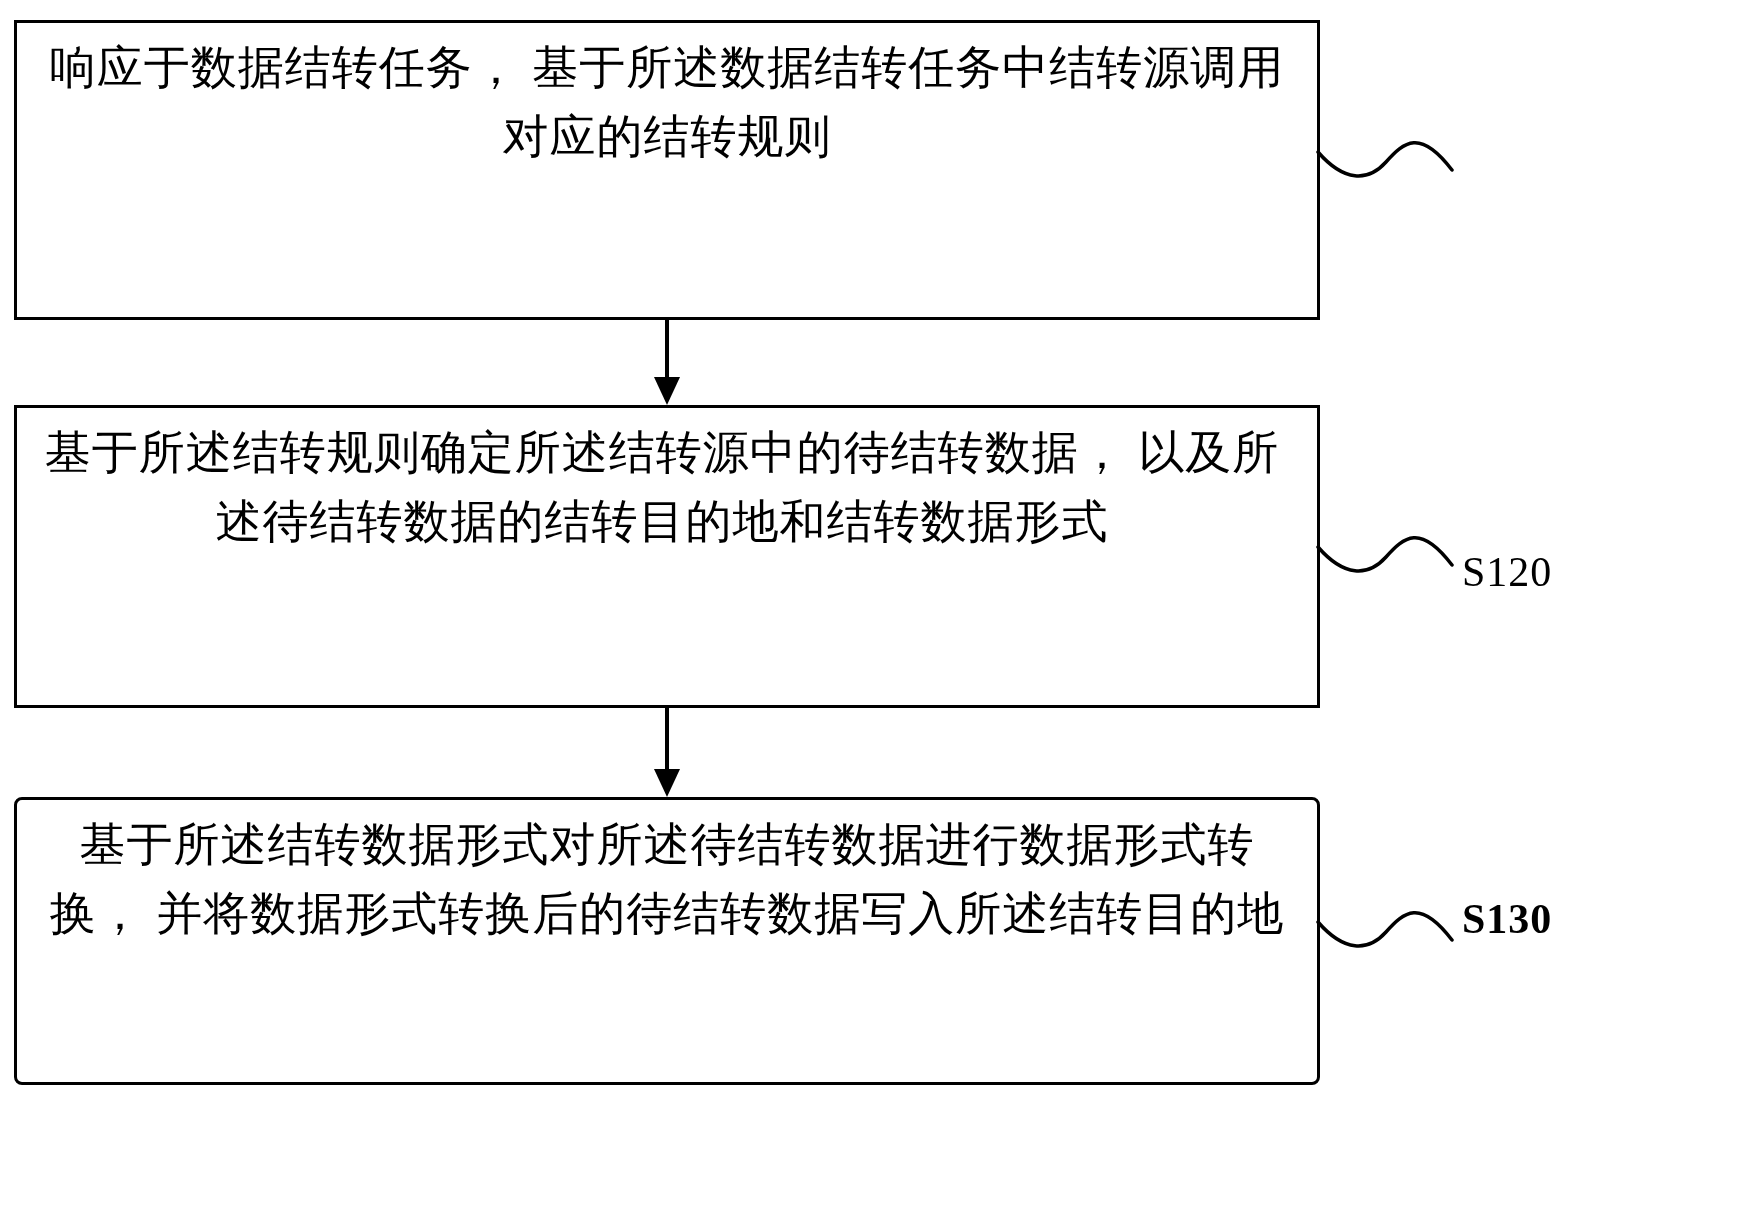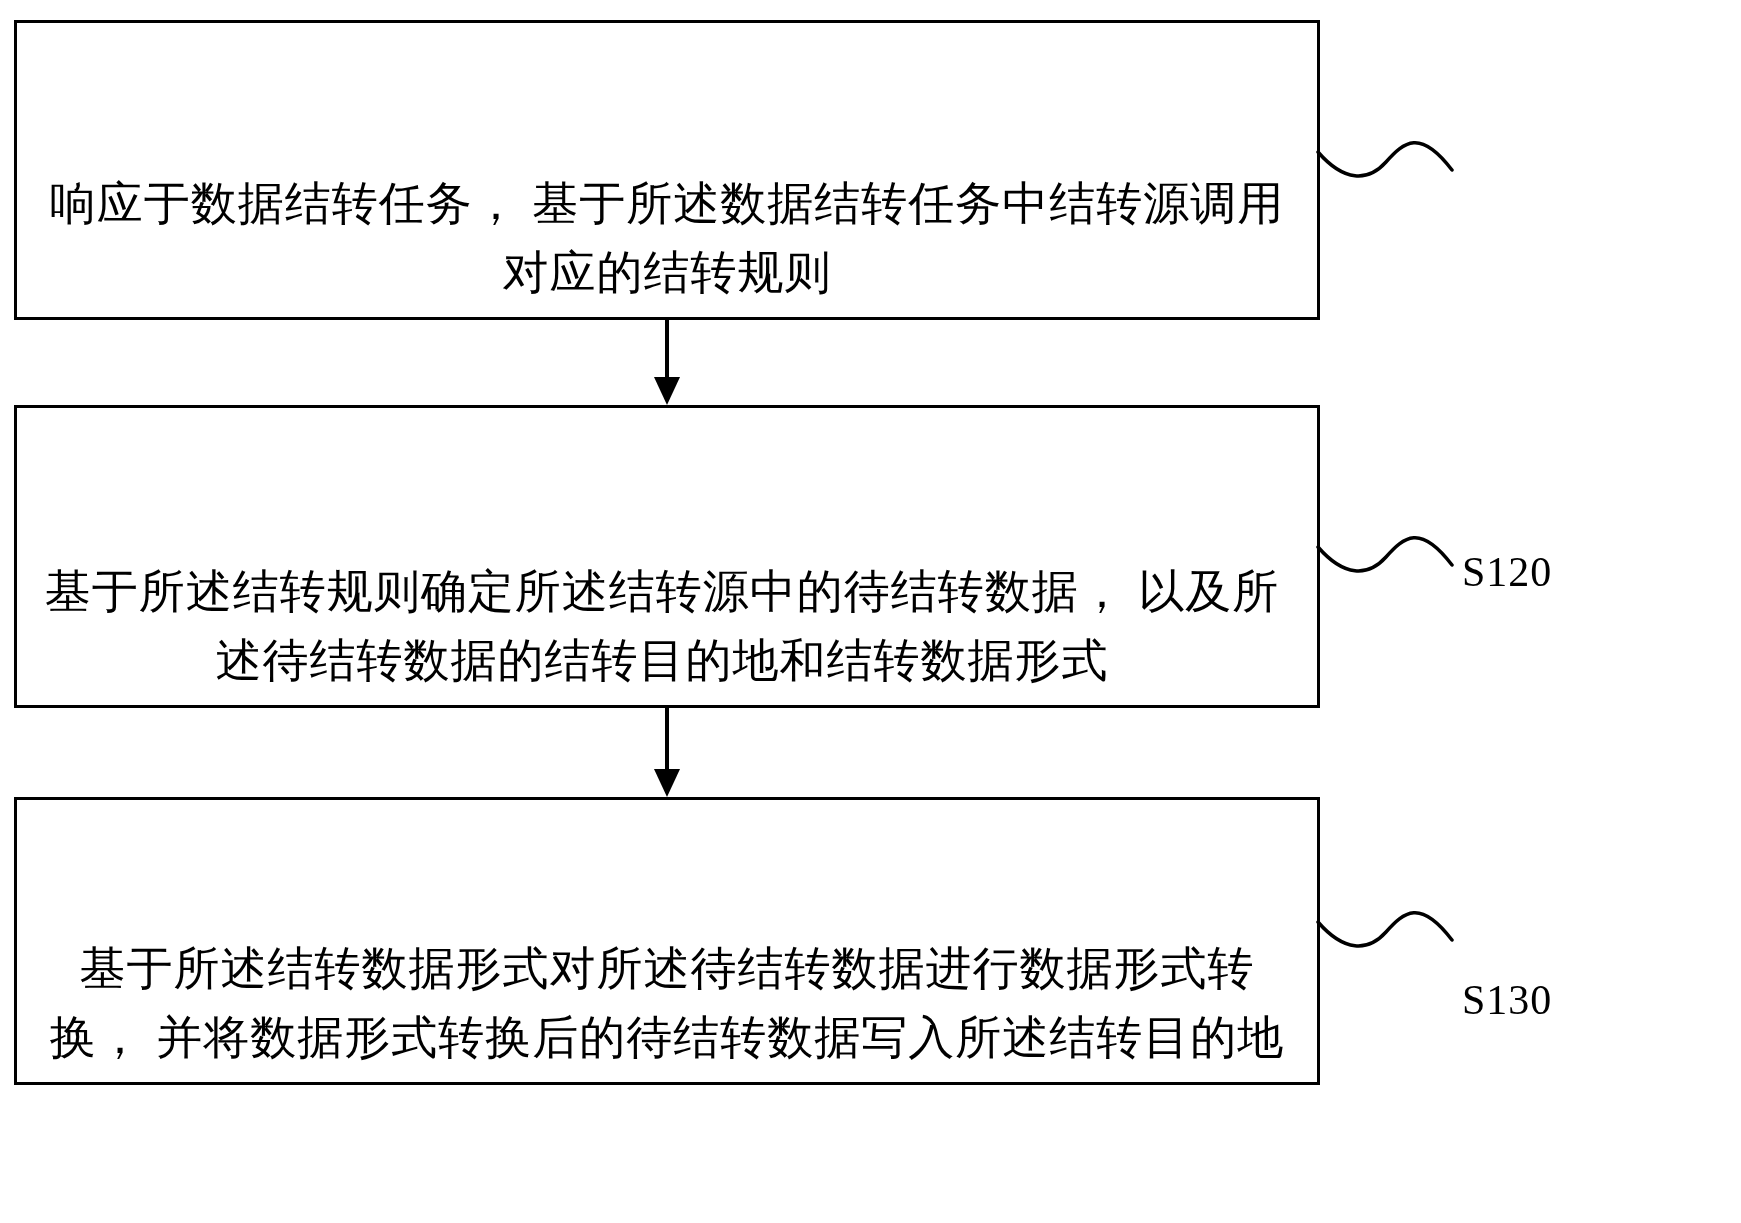--- a/index.html
+++ b/index.html
@@ -20,33 +20,33 @@
     inset: 0;
   }
   .step-box {
     position: absolute;
     left: 14px;
     width: 1306px;
     border: 3px solid #000000;
     box-sizing: border-box;
     background: #ffffff;
     display: flex;
-    align-items: flex-end;
+    align-items: flex-start;
     justify-content: center;
     padding: 10px 28px;
   }
   .box-text {
     font-size: 46px;
     line-height: 1.5;
     text-align: center;
     letter-spacing: 1px;
   }
   .box1 { top: 20px;  height: 300px; }
   .box2 { top: 405px; height: 303px; padding-left: 18px; }
-  .box3 { top: 797px; height: 288px; }
+  .box3 { top: 797px; height: 288px; border-radius: 8px; }
 
   .arrow {
     position: absolute;
     left: 654px; 
     width: 26px;
     display: flex;
     flex-direction: column;
     align-items: center;
   }
   .arrow1 { top: 320px; height: 85px; }
@@ -82,21 +82,21 @@
 
   .step-label {
     position: absolute;
     left: 1462px;
     width: 180px;
     font-size: 42px;
     letter-spacing: 1px;
   }
   .label1 { top: 152px; }
   .label2 { top: 548px; }
-  .label3 { top: 976px; }
+  .label3 { top: 895px; font-weight: bold; }
 </style>
 </head>
 <body>
 
 <div class="diagram">
 
   <div class="step-box box1">
     <div class="box-text">响应于数据结转任务， 基于所述数据结转任务中结转源调用对应的结转规则</div>
   </div>
   <svg class="squiggle sq1" viewBox="0 0 140 70">

